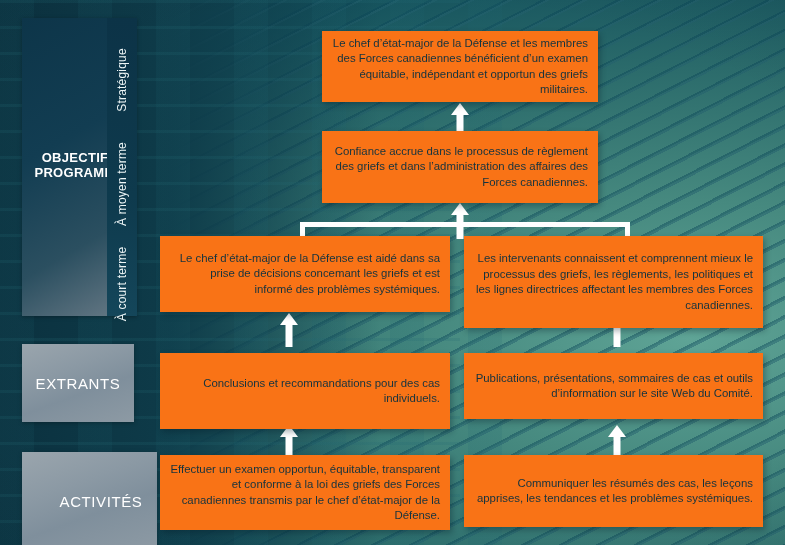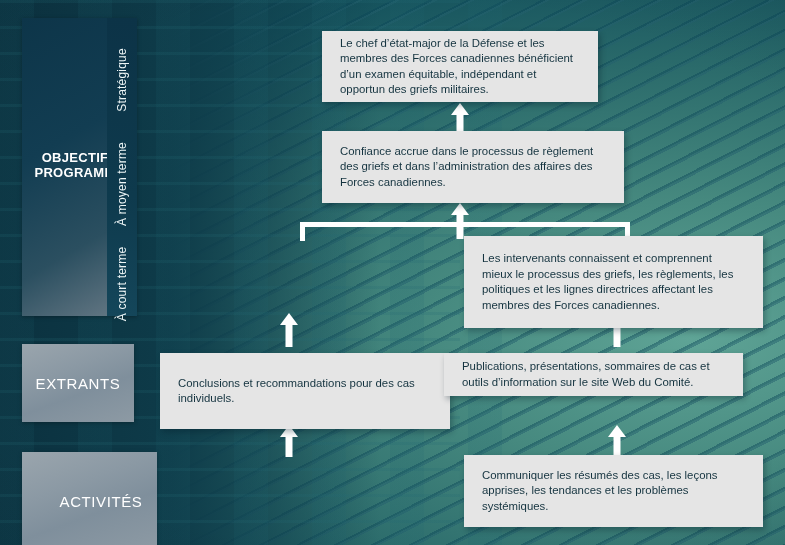--- a/index.html
+++ b/index.html
@@ -103,26 +103,26 @@
   }
   .row-label span{
     color:#ffffff;font-size:15px;font-weight:normal;letter-spacing:.6px;
   }
   #lbl-extrants{top:344px;height:78px;}
   #lbl-activites{top:452px;height:98px;padding-left:23px;}
 
   
   .box{
     position:absolute;
-    background:#e5e5e5;
+    background:#f97316;
     color:#14333f;
     display:flex;align-items:center;justify-content:center;
-    text-align:left;
+    text-align:right;
     font-size:11.4px;line-height:15.5px;
-    padding:6px 18px;
+    padding:6px 10px;
     box-sizing:border-box;
     box-shadow:2px 3px 6px rgba(0,25,35,.33);
   }
 
   
   .arrow{position:absolute;}
   .arrow .shaft{
     position:absolute;left:50%;transform:translateX(-50%);
     width:7px;background:#ffffff;bottom:0;
   }
@@ -199,25 +199,27 @@
 
   <div class="row-label" id="lbl-extrants">
     <span>EXTRANTS</span>
   </div>
   <div class="row-label" id="lbl-activites">
     <span>ACTIVITÉS</span>
   </div>
 
   <div class="box" style="left:322px;top:31px;width:276px;height:71px;">Le chef d’état-major de la Défense et les membres des Forces canadiennes bénéficient d’un examen équitable, indépendant et opportun des griefs militaires.</div>
 
-  <div class="box" style="left:322px;top:131px;width:302px;height:72px;">Confiance accrue dans le processus de règlement des griefs et dans l’administration des affaires des Forces canadiennes.</div>
-
+  <div class="box" style="left:322px;top:131px;width:276px;height:72px;">Confiance accrue dans le processus de règlement des griefs et dans l’administration des affaires des Forces canadiennes.</div>
+
+  <div class="box" style="left:160px;top:236px;width:290px;height:76px;">Le chef d’état-major de la Défense est aidé dans sa prise de décisions concemant les griefs et est informé des problèmes systémiques.</div>
 
   <div class="box" style="left:464px;top:236px;width:299px;height:92px;">Les intervenants connaissent et comprennent mieux le processus des griefs, les règlements, les politiques et les lignes directrices affectant les membres des Forces canadiennes.</div>
 
   <div class="box" style="left:160px;top:353px;width:290px;height:76px;">Conclusions et recommandations pour des cas individuels.</div>
 
-  <div class="box" style="left:444px;top:353px;width:299px;height:43px;">Publications, présentations, sommaires de cas et outils d’information sur le site Web du Comité.</div>
-
+  <div class="box" style="left:464px;top:353px;width:299px;height:66px;">Publications, présentations, sommaires de cas et outils d’information sur le site Web du Comité.</div>
+
+  <div class="box" style="left:160px;top:455px;width:290px;height:75px;">Effectuer un examen opportun, équitable, transparent et conforme à la loi des griefs des Forces canadiennes transmis par le chef d’état-major de la Défense.</div>
 
   <div class="box" style="left:464px;top:455px;width:299px;height:72px;">Communiquer les résumés des cas, les leçons apprises, les tendances et les problèmes systémiques.</div>
 
 </div>
 
 </body></html>

